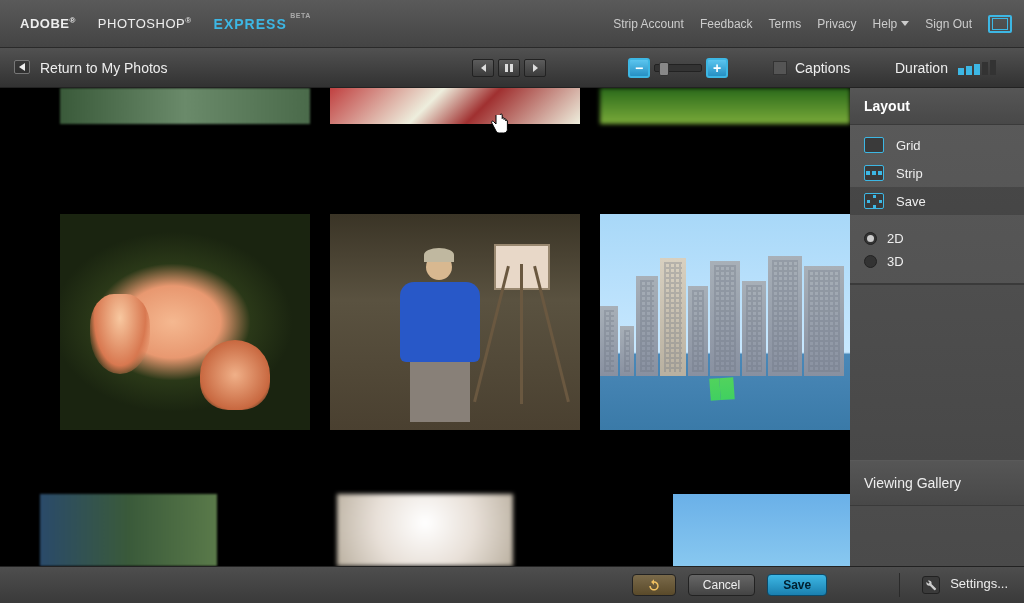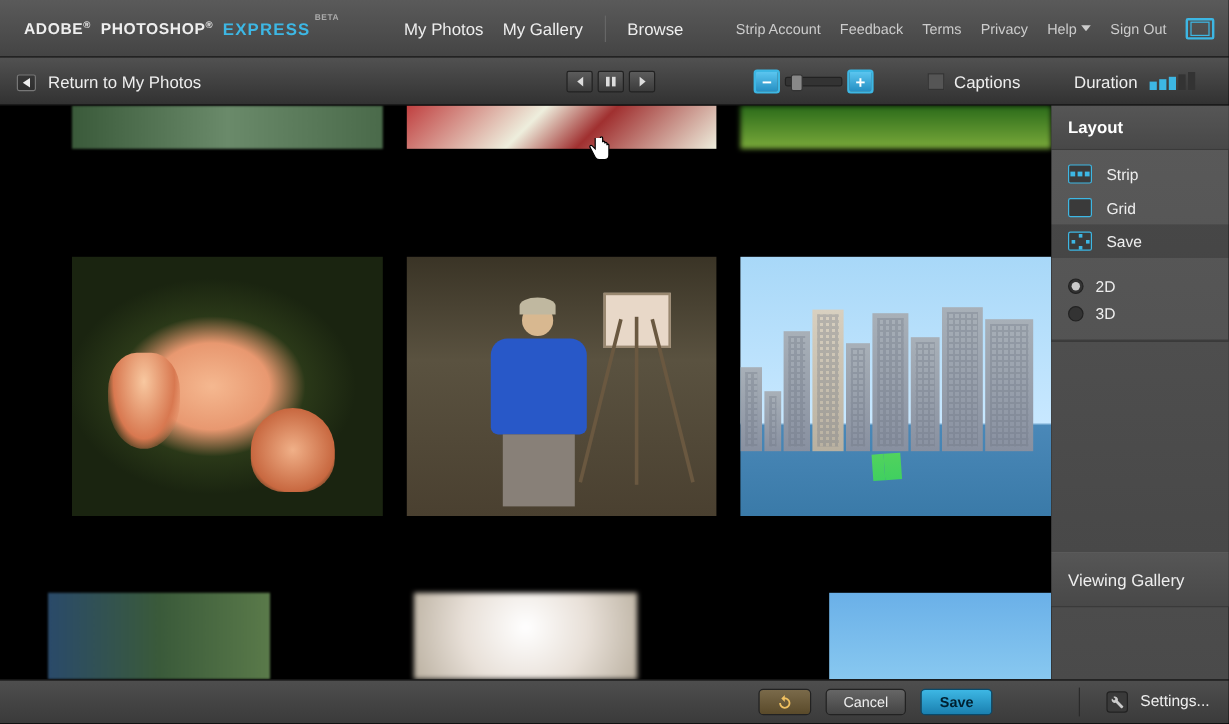--- a/index.html
+++ b/index.html
@@ -7,23 +7,23 @@
 
 
 .top-header {
   height: 48px;
   background: linear-gradient(#5a5a5a, #444444);
   border-bottom: 1px solid #2a2a2a;
   display: flex;
   align-items: center;
   padding: 0 12px 0 20px;
 }
-.logo { display: flex; align-items: flex-start; gap: 8px; }
+.logo { display: flex; align-items: flex-start; gap: 22px; }
 .logo-adobe { color: #eee; font-size: 13px; font-weight: bold; letter-spacing: 0.5px; }
-.logo-ps { color: #eee; font-size: 13px; font-weight: bold; letter-spacing: 0.5px; }
+.logo-ps { color: #eee; font-size: 13px; font-weight: normal; letter-spacing: 0.5px; }
 .logo-express { color: #3db7e4; font-size: 14px; font-weight: bold; letter-spacing: 1px; position: relative; }
 .logo-beta { font-size: 7px; color: #aaa; position: absolute; top: -4px; right: -24px; letter-spacing: 0.5px; }
 .reg { font-size: 8px; vertical-align: super; }
 .main-nav { margin-left: 70px; display: flex; align-items: center; color: #eee; }
 .main-nav a { cursor: pointer; padding: 0 8px; font-size: 14px; }
 .main-nav .divider { width: 1px; height: 22px; background: #666; margin: 0 10px; }
 .right-nav { margin-left: auto; display: flex; align-items: center; gap: 16px; color: #ccc; font-size: 12px; }
 .right-nav a { cursor: pointer; }
 .help-item { display: inline-flex; align-items: center; gap: 4px; }
 .chevron-down { display:inline-block; width:0; height:0; border-left:4px solid transparent; border-right:4px solid transparent; border-top:5px solid #ccc; }
@@ -33,21 +33,21 @@
 
 .toolbar {
   height: 40px;
   background: linear-gradient(rgba(90,90,90,0.9), rgba(55,55,55,0.9));
   border-bottom: 1px solid #222;
   display: flex;
   align-items: center;
   padding: 0 14px;
   position: relative;
 }
-.return-btn { display: flex; align-items: flex-end; gap: 10px; cursor: pointer; color: #eee; font-size: 14px; }
+.return-btn { display: flex; align-items: flex-start; gap: 10px; cursor: pointer; color: #eee; font-size: 14px; }
 .back-arrow-box { width: 16px; height: 14px; border:1px solid #777; border-radius:2px; display:flex; align-items:center; justify-content:center; background:rgba(0,0,0,0.2); }
 .back-arrow { width:0; height:0; border-top:4px solid transparent; border-bottom:4px solid transparent; border-right:6px solid #eee; }
 
 .playback { position: absolute; left: 472px; display: flex; gap: 4px; }
 .pb-btn { width: 22px; height: 18px; background: linear-gradient(#5c5c5c,#3b3b3b); border: 1px solid #222; border-radius: 2px; display: flex; align-items: center; justify-content: center; cursor: pointer; }
 .pb-prev::after { content:""; width:0; height:0; border-top:4px solid transparent; border-bottom:4px solid transparent; border-right:5px solid #ddd; }
 .pb-pause { display:flex; gap:2px; }
 .pb-pause span { width:3px; height:8px; background:#ddd; }
 .pb-next::after { content:""; width:0; height:0; border-top:4px solid transparent; border-bottom:4px solid transparent; border-left:5px solid #ddd; }
 
@@ -107,21 +107,21 @@
 .boat { position:absolute; bottom:30px; left:110px; width:0; height:0; border-left:10px solid transparent; border-right:14px solid transparent; border-bottom:22px solid; border-image: linear-gradient(#ff4060,#ffee40,#40d060) 1; transform: rotate(-4deg); }
 
 
 .row-bot { position: absolute; bottom: 0; left: 60px; right:0; height: 72px; display:flex; gap:140px; }
 .row-bot .tileb { width: 200px; height: 72px; }
 .tile-b1 { background: linear-gradient(90deg,#2a4a6a,#3a5a3a,#5a7a4a); filter: blur(1px); margin-left:-20px; width:260px; }
 .tile-b2 { background: radial-gradient(circle at 50% 40%, #fff, #e8e0d8 50%, #bab0a0 100%); filter: blur(2px); margin-left:-20px; width:170px; }
 .tile-b3 { background: linear-gradient(#6ab0e8,#88c8f0); margin-left:20px; width:160px; }
 
 
-.sidebar { width: 148px; background: linear-gradient(#5a5a5a,#4a4a4a); display:flex; flex-direction:column;justify-content:flex-end; }
+.sidebar { width: 174px; background: linear-gradient(#5a5a5a,#4a4a4a); display:flex; flex-direction:column;justify-content:flex-end; }
 .sb-header { padding: 10px 14px; font-size: 14px; font-weight: bold; color: #fff; border-bottom: 1px solid #3a3a3a; background: linear-gradient(#565656,#484848); }
 .sb-section { padding: 6px 0; }
 .layout-item { display:flex; align-items:center; gap:12px; padding: 6px 14px; cursor:pointer; color:#eee; font-size:13px; }
 .layout-item.active { background: rgba(0,0,0,0.18); }
 .layout-icon { width: 20px; height: 16px; border:1px solid #3db7e4; border-radius:2px; display:flex; align-items:center; justify-content:center; flex-shrink:0; background:#3a3a3a; }
 .li-single::after{content:"";width:8px;height:8px;background:#3db7e4;}
 .li-strip{display:flex;gap:2px;justify-content:center;}
 .li-strip span{width:4px;height:4px;background:#3db7e4;}
 .li-grid{display:grid;grid-template-columns:repeat(2,4px);grid-template-rows:repeat(2,4px);gap:2px;}
 .li-grid span{background:#3db7e4;}
@@ -149,26 +149,20 @@
 .settings-icon { width:18px; height:18px; background:#3a3a3a; border:1px solid #222; border-radius:3px; display:flex; align-items:center; justify-content:center; }
 </style>
 </head>
 <body>
 
 <div class="top-header">
   <div class="logo">
     <span class="logo-adobe"><span>ADOBE</span><span class="reg">®</span></span>
     <span class="logo-ps"><span>PHOTOSHOP</span><span class="reg">®</span></span>
     <span class="logo-express"><span>EXPRESS</span><span class="logo-beta">BETA</span></span>
-  </div>
-  <div class="main-nav">
-    <a>My Photos</a>
-    <a>My Gallery</a>
-    <span class="divider"></span>
-    <a>Browse</a>
   </div>
   <div class="right-nav">
     <a>Strip Account</a>
     <a>Feedback</a>
     <a>Terms</a>
     <a>Privacy</a>
     <a class="help-item">
         <span>Help</span>
         <span class="chevron-down"></span>
       </a>
@@ -270,35 +264,35 @@
       <div class="tileb tile-b1"></div>
       <div class="tileb tile-b2"></div>
       <div class="tileb tile-b3"></div>
     </div>
   </div>
 
   <div class="sidebar">
     <div class="sb-header">Layout</div>
     <div class="sb-section">
       <div class="layout-item">
+        <span class="layout-icon li-grid">
+            <span></span>
+            <span></span>
+            <span></span>
+            <span></span>
+          </span>
+        <span>Grid</span>
+      </div>
+      <div class="layout-item">
         <span class="layout-icon li-strip">
             <span></span>
             <span></span>
             <span></span>
           </span>
         <span>Strip</span>
-      </div>
-      <div class="layout-item">
-        <span class="layout-icon li-grid">
-            <span></span>
-            <span></span>
-            <span></span>
-            <span></span>
-          </span>
-        <span>Grid</span>
       </div>
       <div class="layout-item active">
         <span class="layout-icon li-ring">
             <span class="r1"></span>
             <span class="r2"></span>
             <span class="r3"></span>
             <span class="r4"></span>
           </span>
         <span>Save</span>
       </div>

